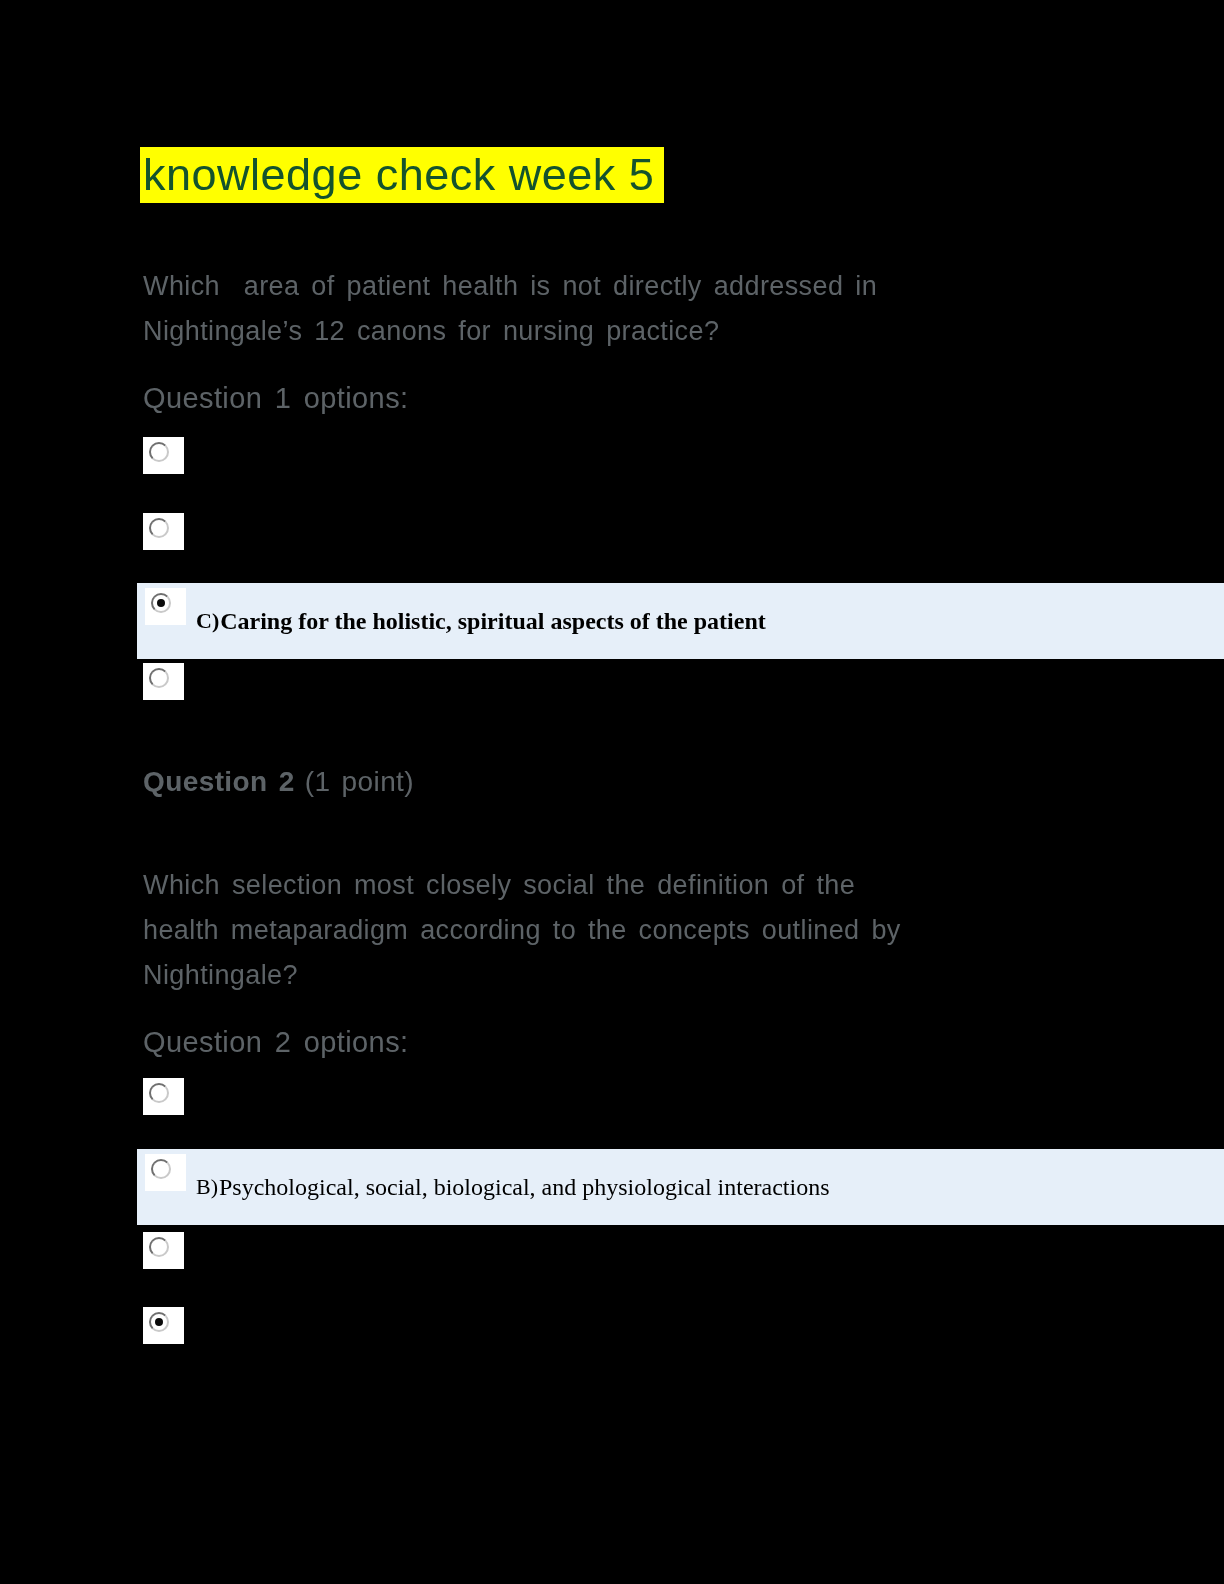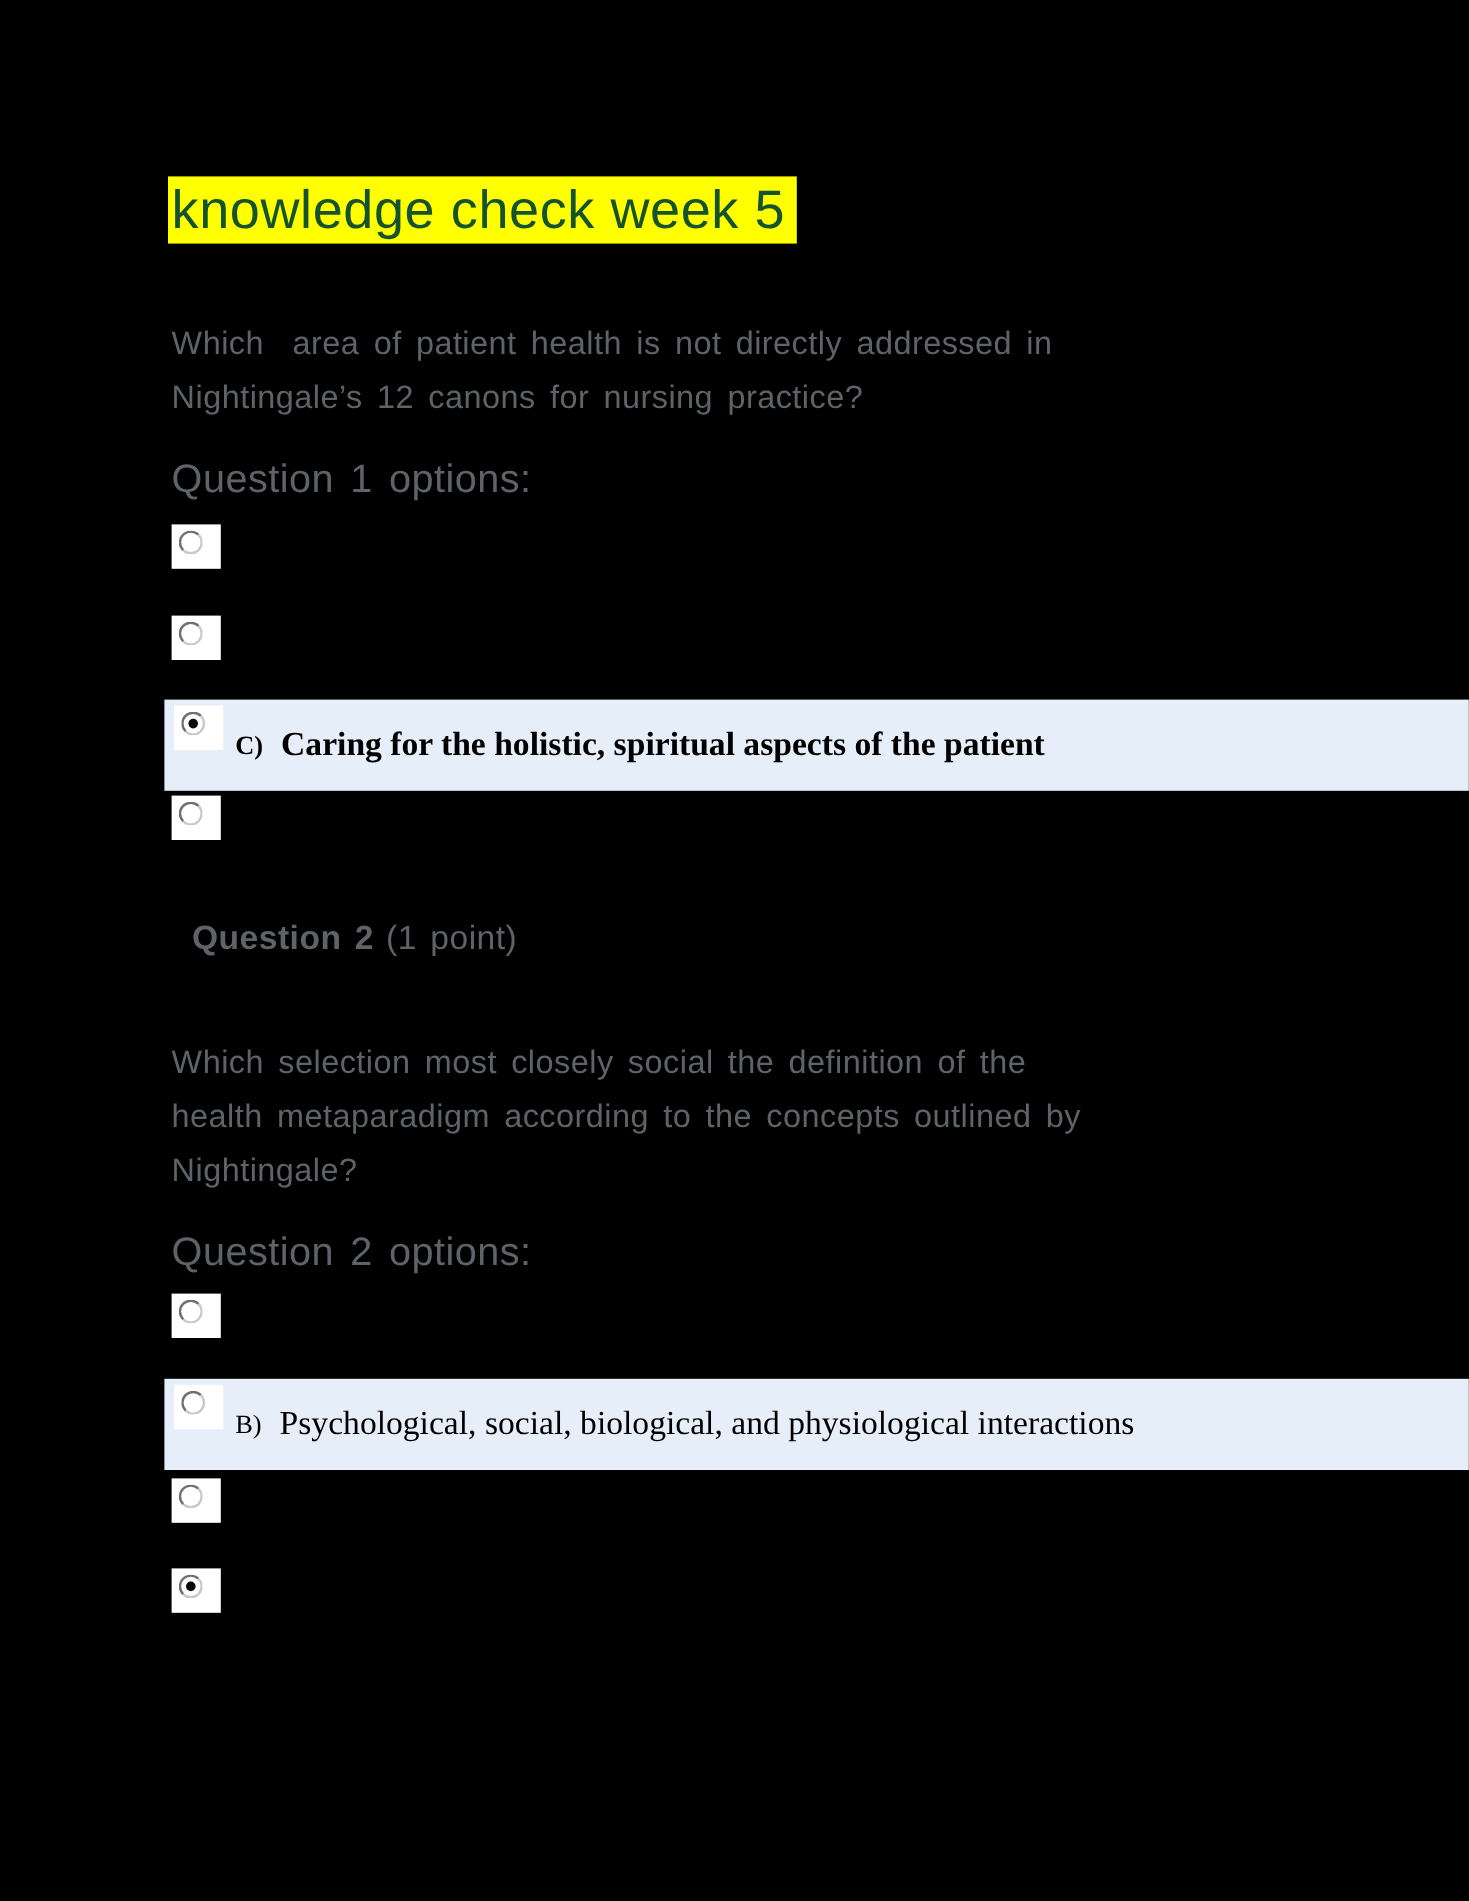--- a/index.html
+++ b/index.html
@@ -39,34 +39,34 @@
     letter-spacing: 0.4px;
     word-spacing: 4px;
     white-space: pre-wrap;
   }
   .q1-prompt { top: 264px; }
   .q2-prompt { top: 863px; }
 
   .options-label {
     position: absolute;
     left: 143px;
-    font-size: 33px;
+    font-size: 29px;
     line-height: 45px;
     color: #5d6367;
     letter-spacing: 0.4px;
     word-spacing: 4px;
     white-space: nowrap;
   }
   .q1-options-label { top: 376px; }
   .q2-options-label { top: 1020px; }
 
   
   .q-header {
     position: absolute;
-    left: 160px;
+    left: 143px;
     top: 765px;
     font-size: 28px;
     line-height: 34px;
     color: #5d6367;
     letter-spacing: 0.4px;
     word-spacing: 3px;
     white-space: nowrap;
   }
   .q-header .hdr-bold { font-weight: bold; }
   .q-header .hdr-points { margin-left: 10px; }
@@ -125,23 +125,23 @@
     top: 5px;
   }
   .opt-label {
     margin-left: 59px;
     font-family: "Liberation Serif", serif;
     font-size: 22px;
     color: #000000;
     white-space: nowrap;
   }
   .opt-text {
-    margin-left: 15px;
+    margin-left: 1px;
     font-family: "Liberation Serif", serif;
-    font-size: 28px;
+    font-size: 24px;
     color: #000000;
     white-space: nowrap;
   }
   .serif-bold { font-weight: bold; }
 </style>
 </head>
 <body>
 
 <div class="page">
 

